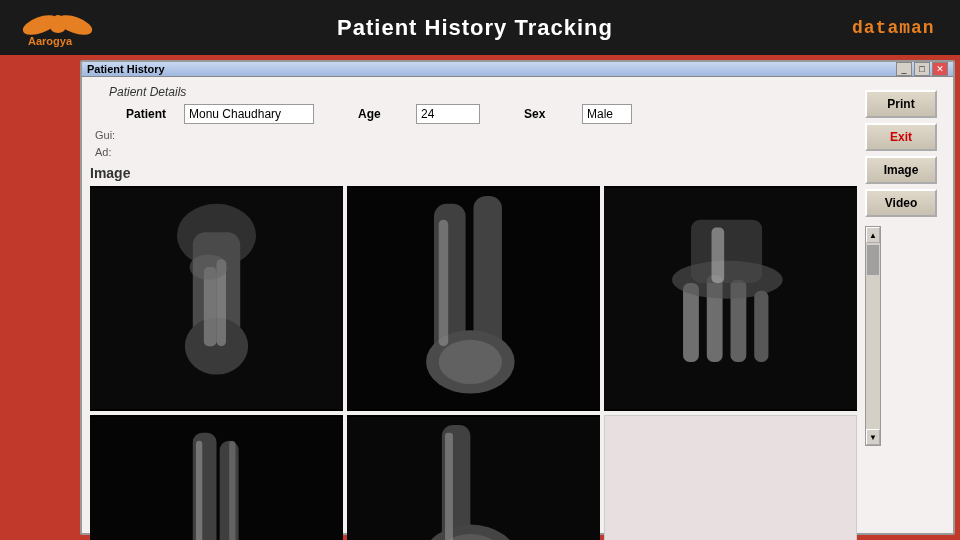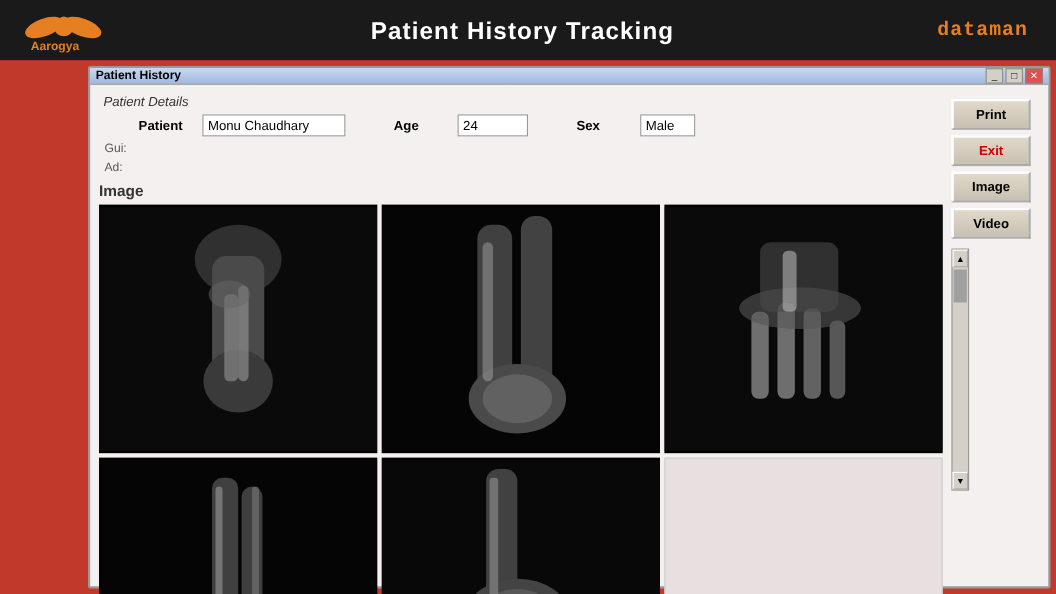--- a/index.html
+++ b/index.html
@@ -283,21 +283,21 @@
           <div class="wc-btn">□</div>
           <div class="wc-btn" style="background:#e05050; color:#fff;">✕</div>
         </div>
       </div>
 
       <div class="window-body">
 
         <div class="form-area">
 
 
-          <div style="font-size:12px; color:#333; font-style:italic; margin-left:4px;">
+          <div style="font-size:12px; color:#333; font-style:italic; margin-left:19px;">
             <span>Patient Details</span>
           </div>
 
           <div class="patient-info-row">
             <span class="field-label">Patient</span>
             <input class="field-input field-input-name" type="text" value="Monu Chaudhary" style="">
             <span class="field-label">Age</span>
             <input class="field-input field-input-age" type="text" value="24" style="">
             <span class="field-label">Sex</span>
             <input class="field-input field-input-sex" type="text" value="Male" style="">

